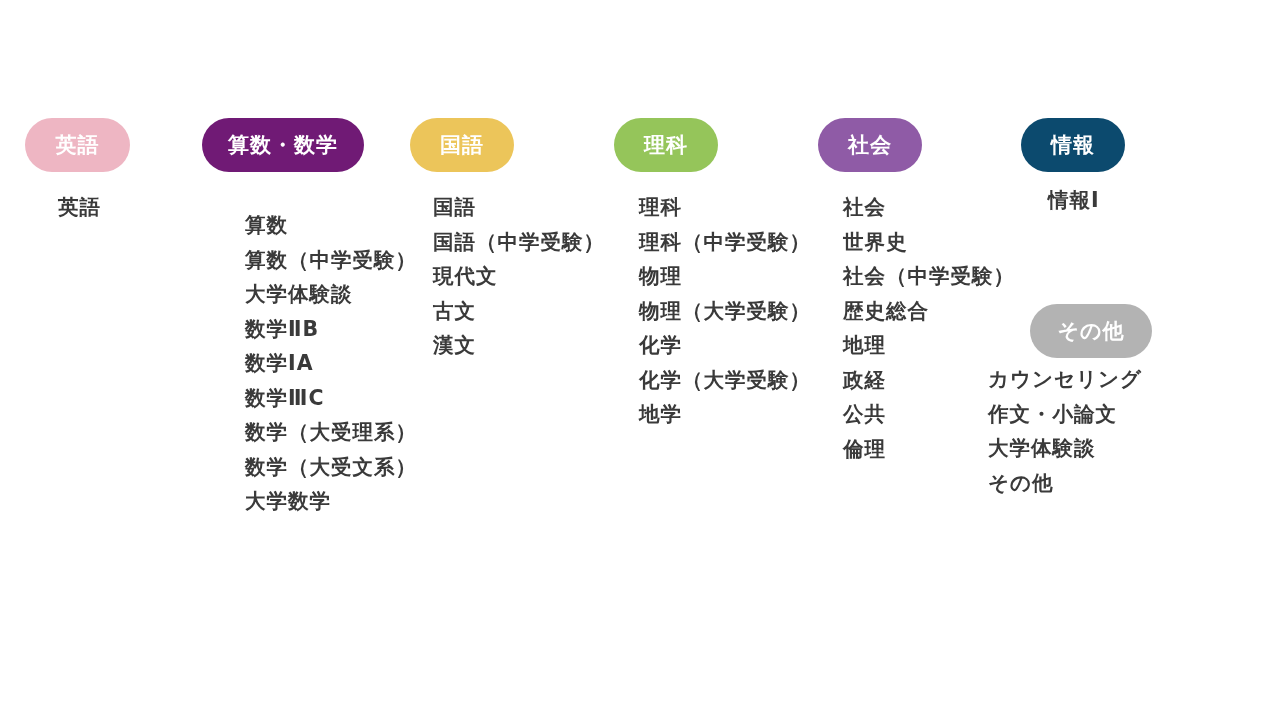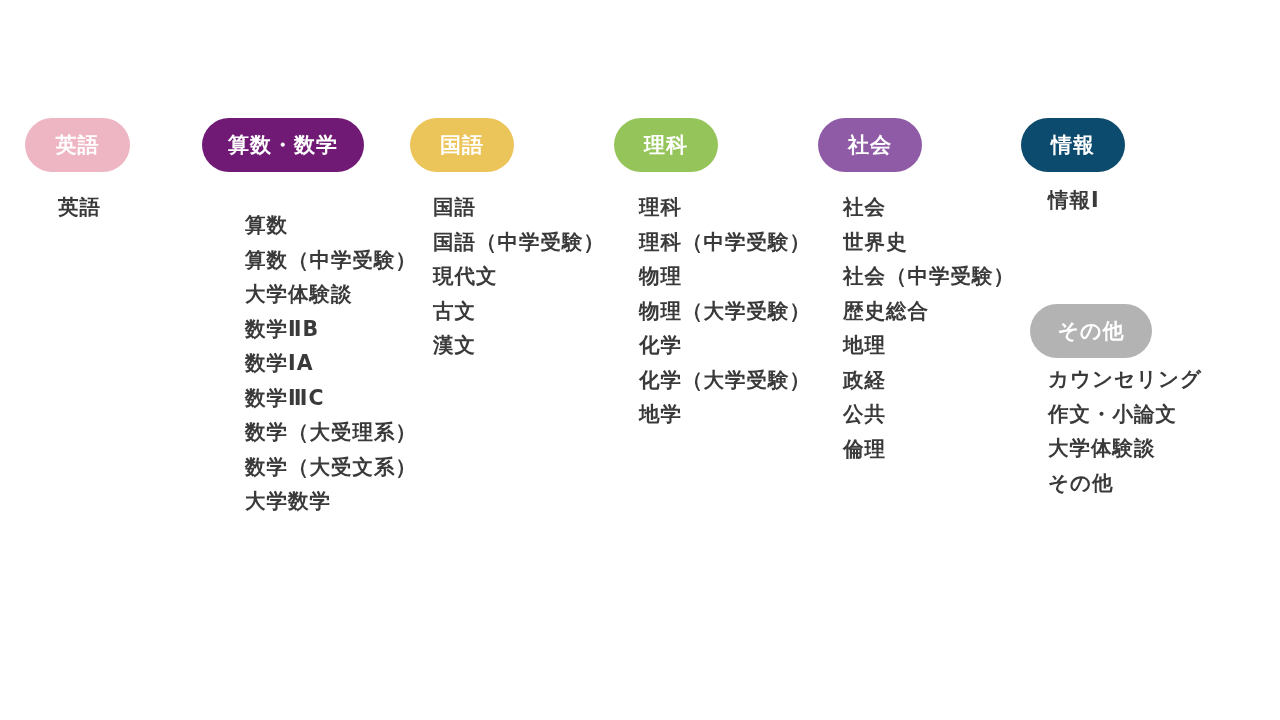--- a/index.html
+++ b/index.html
@@ -85,19 +85,19 @@
 
 <div class="cat">
   <div class="pill" style="left:1021px; top:118px; width:104px; background:#0c4a6e;">情報</div>
   <ul class="list" style="left:1048px; top:183px;">
     <li>情報Ⅰ</li>
   </ul>
 </div>
 
 <div class="cat">
   <div class="pill" style="left:1030px; top:304px; width:122px; background:#b3b3b3;">その他</div>
-  <ul class="list" style="left:1048px; top:362px;">
+  <ul class="list" style="left:988px; top:362px;">
     <li>カウンセリング</li>
     <li>作文・小論文</li>
     <li>大学体験談</li>
     <li>その他</li>
   </ul>
 </div>
 
 </body></html>

